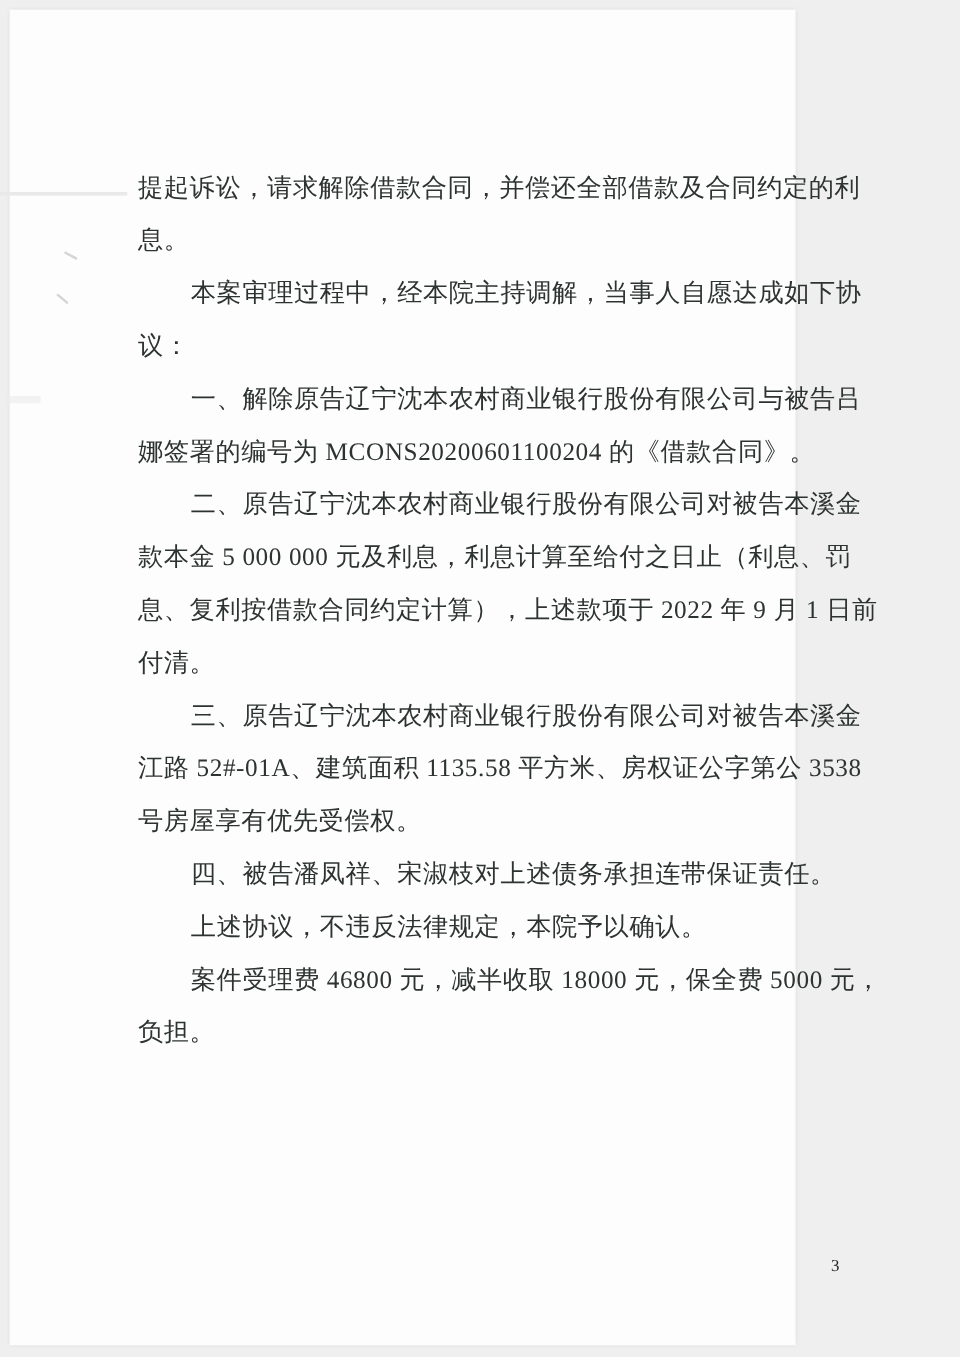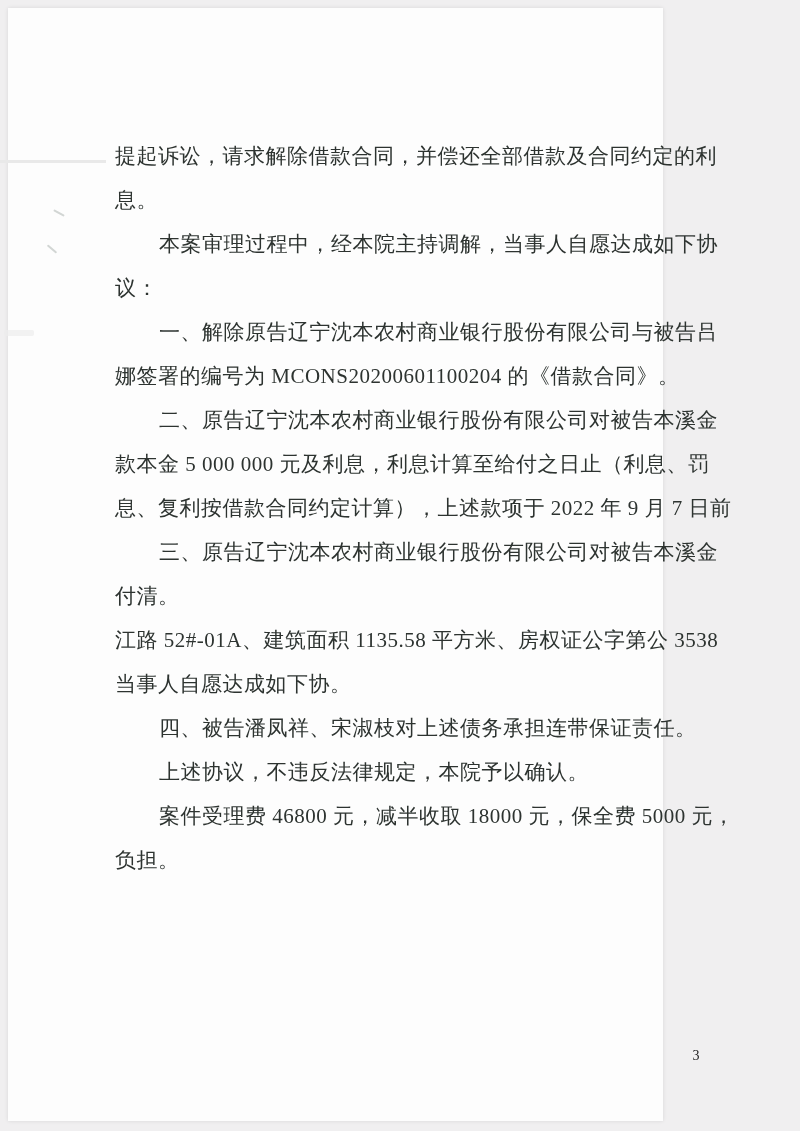--- a/index.html
+++ b/index.html
@@ -82,25 +82,25 @@
 
     <div class="doc-text">
         <div class="doc-line">提起诉讼，请求解除借款合同，并偿还全部借款及合同约定的利</div>
         <div class="doc-line">息。</div>
         <div class="doc-line indent">本案审理过程中，经本院主持调解，当事人自愿达成如下协</div>
         <div class="doc-line">议：</div>
         <div class="doc-line indent">一、解除原告辽宁沈本农村商业银行股份有限公司与被告吕</div>
         <div class="doc-line">娜签署的编号为 MCONS20200601100204 的《借款合同》。</div>
         <div class="doc-line indent">二、原告辽宁沈本农村商业银行股份有限公司对被告本溪金</div>
         <div class="doc-line">款本金 5 000 000 元及利息，利息计算至给付之日止（利息、罚</div>
-        <div class="doc-line">息、复利按借款合同约定计算），上述款项于 2022 年 9 月 7 日前</div>
+        <div class="doc-line">息、复利按借款合同约定计算），上述款项于 2022 年 9 月 1 日前</div>
+        <div class="doc-line">付清。</div>
         <div class="doc-line indent">三、原告辽宁沈本农村商业银行股份有限公司对被告本溪金</div>
-        <div class="doc-line">付清。</div>
         <div class="doc-line">江路 52#-01A、建筑面积 1135.58 平方米、房权证公字第公 3538</div>
-        <div class="doc-line">当事人自愿达成如下协。</div>
+        <div class="doc-line">号房屋享有优先受偿权。</div>
         <div class="doc-line indent">四、被告潘凤祥、宋淑枝对上述债务承担连带保证责任。</div>
         <div class="doc-line indent">上述协议，不违反法律规定，本院予以确认。</div>
         <div class="doc-line indent">案件受理费 46800 元，减半收取 18000 元，保全费 5000 元，</div>
         <div class="doc-line">负担。</div>
       </div>
 
     <div class="page-number">3</div>
   </div>
 </div>
 

